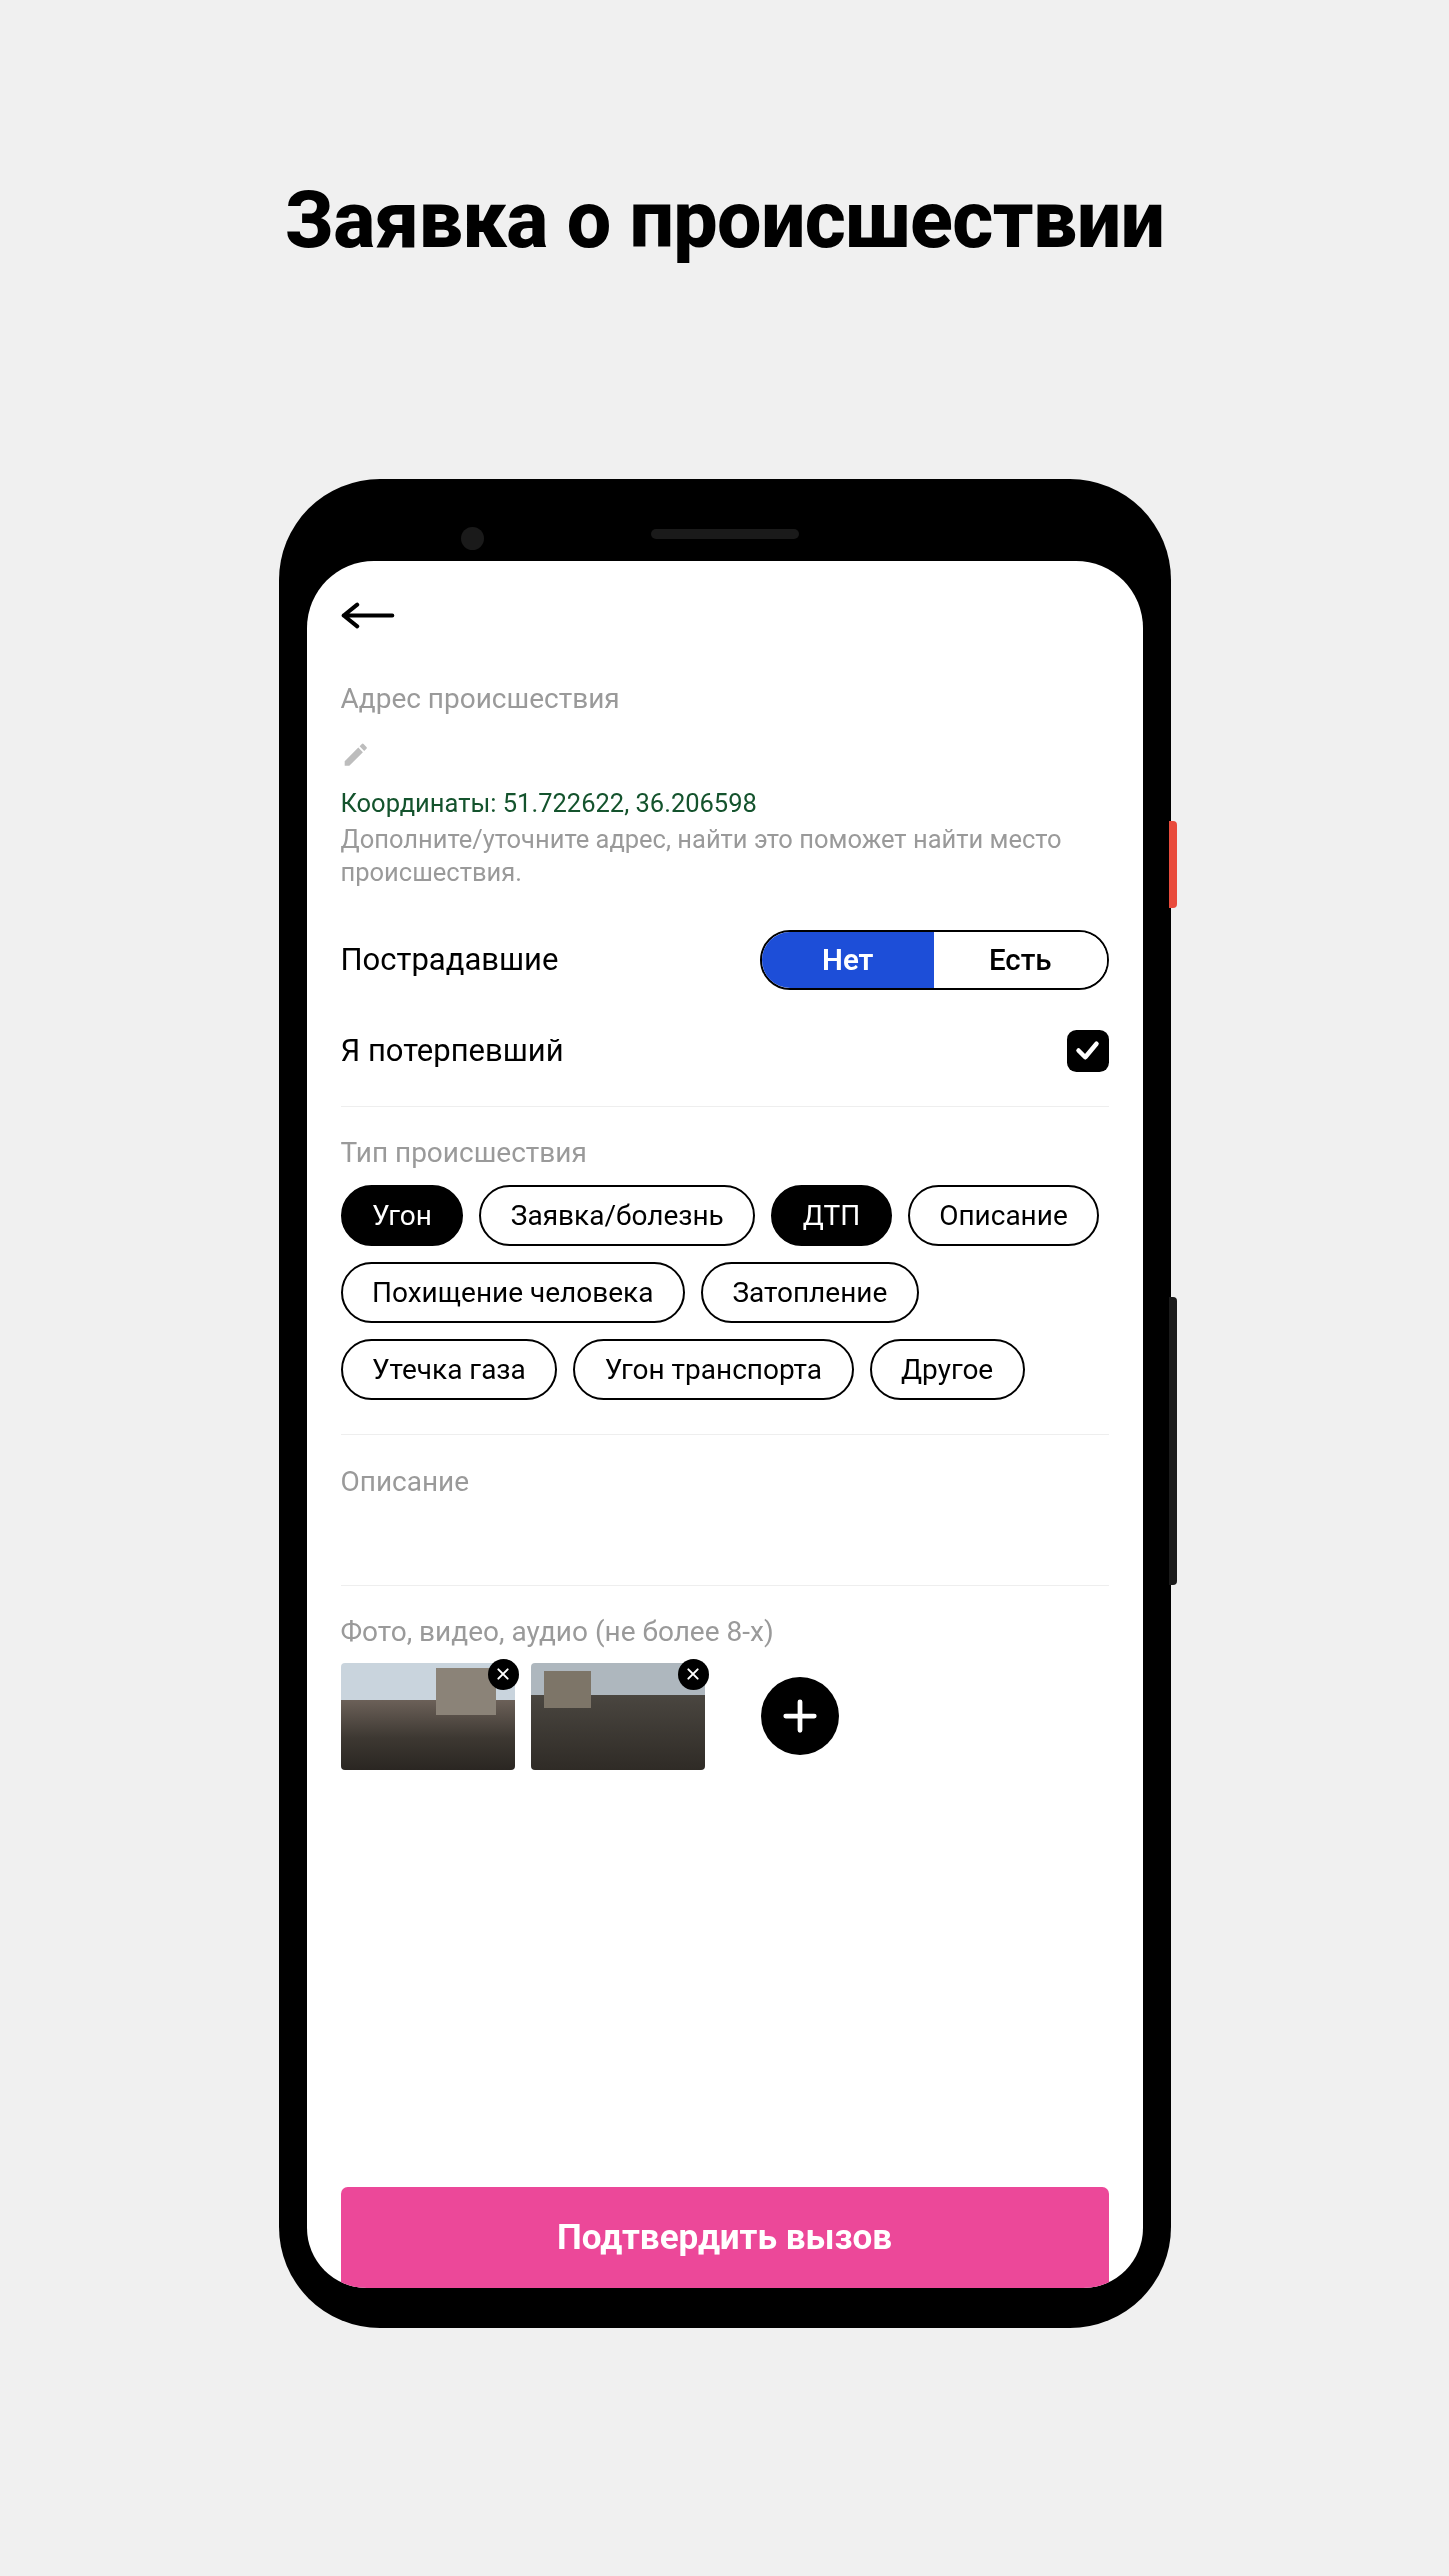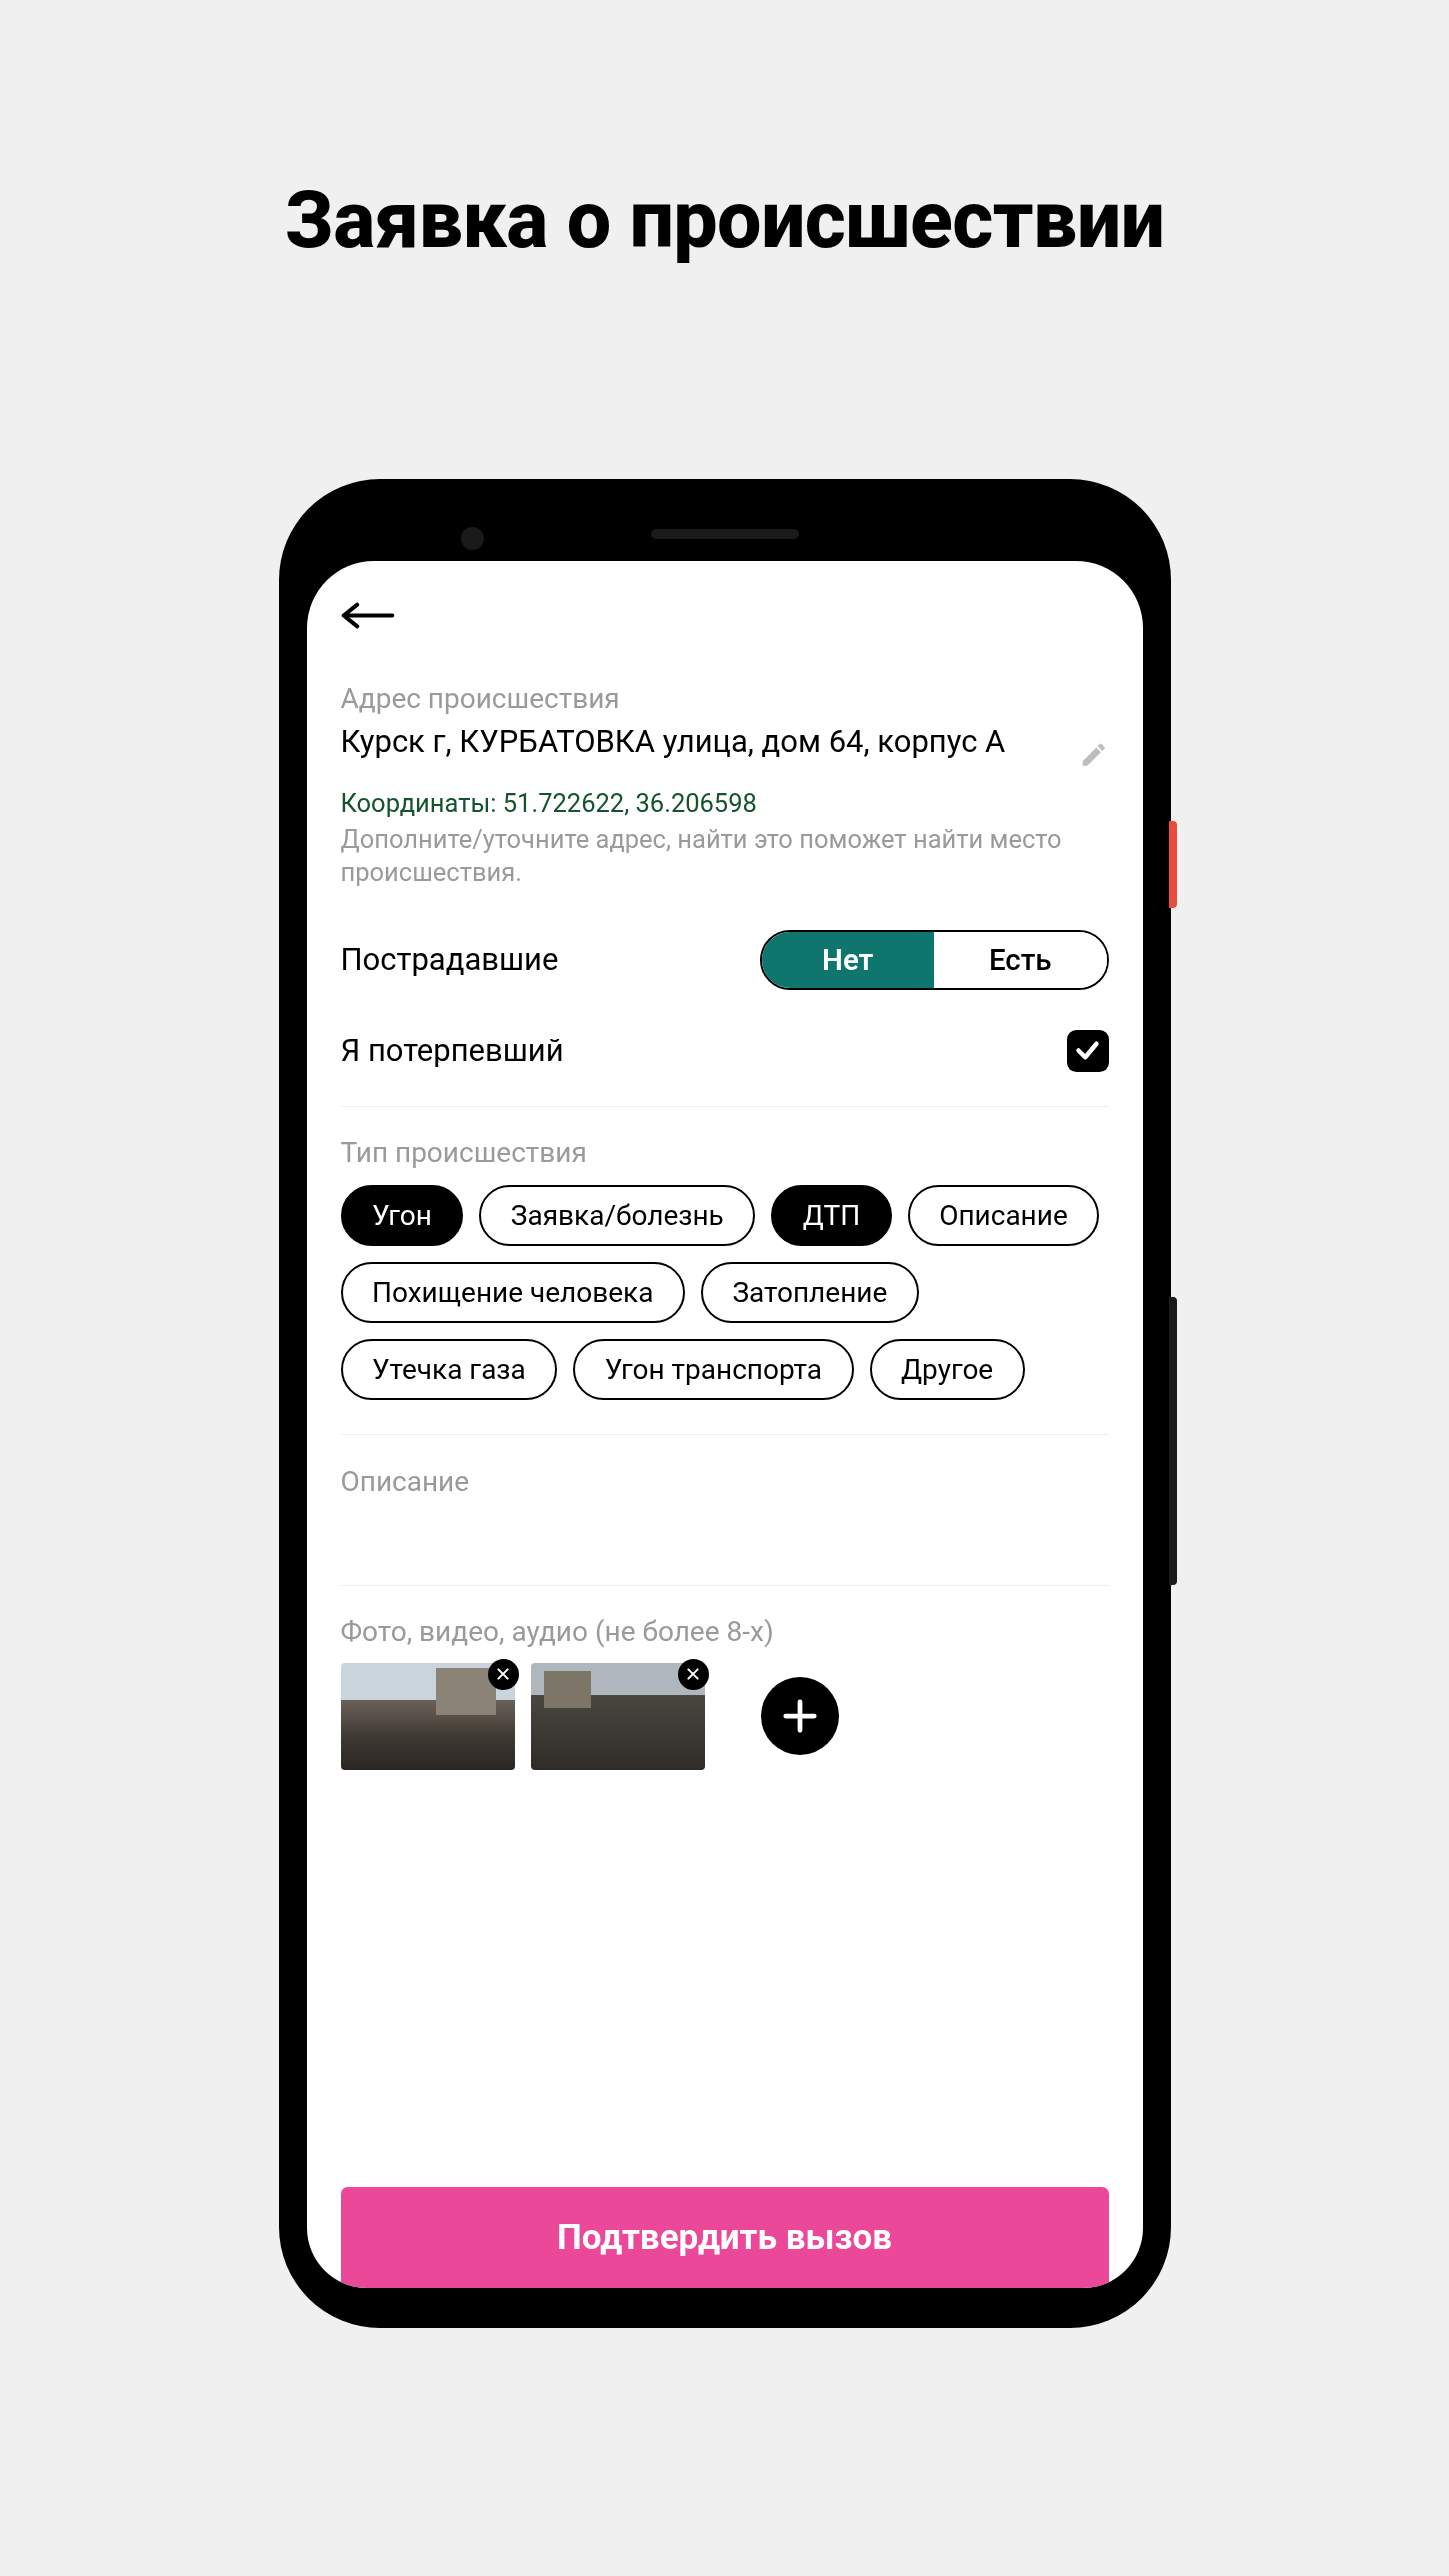--- a/index.html
+++ b/index.html
@@ -177,21 +177,21 @@
   .toggle-opt {
     flex: 1;
     display: flex;
     align-items: center;
     justify-content: center;
     font-size: 29.5px;
     font-weight: 500;
     cursor: pointer;
   }
   .toggle-opt.active {
-    background: #0f766e;
+    background: #1d4ed8;
     color: #fff;
     font-weight: 600;
   }
   .toggle-opt.inactive {
     background: #fff;
     color: #000;
   }
 
   .checkbox {
     width: 42px;
@@ -341,21 +341,20 @@
         <svg viewBox="0 0 80 40">
           <path d="M4 20 L76 20 M4 20 L24 4 M4 20 L24 36" stroke="#000" stroke-width="6" fill="none" stroke-linecap="round" stroke-linejoin="round"></path>
         </svg>
       </div>
     </div>
 
     <div class="content">
 
       <div class="sec-label">Адрес происшествия</div>
       <div class="address-row">
-        <div class="address-text">Курск г, КУРБАТОВКА улица, дом 64, корпус А</div>
         <svg class="edit-icon" viewBox="0 0 24 24">
           <path d="M3 17.25V21h3.75L17.81 9.94l-3.75-3.75L3 17.25zM20.71 7.04a1 1 0 0 0 0-1.41l-2.34-2.34a1 1 0 0 0-1.41 0l-1.83 1.83 3.75 3.75 1.83-1.83z" fill="currentColor"></path>
         </svg>
       </div>
       <div class="coords">Координаты: 51.722622, 36.206598</div>
       <div class="hint">Дополните/уточните адрес, найти это поможет найти место происшествия.</div>
 
       <div class="row">
         <div class="row-label">Пострадавшие</div>
         <div class="toggle-group">

